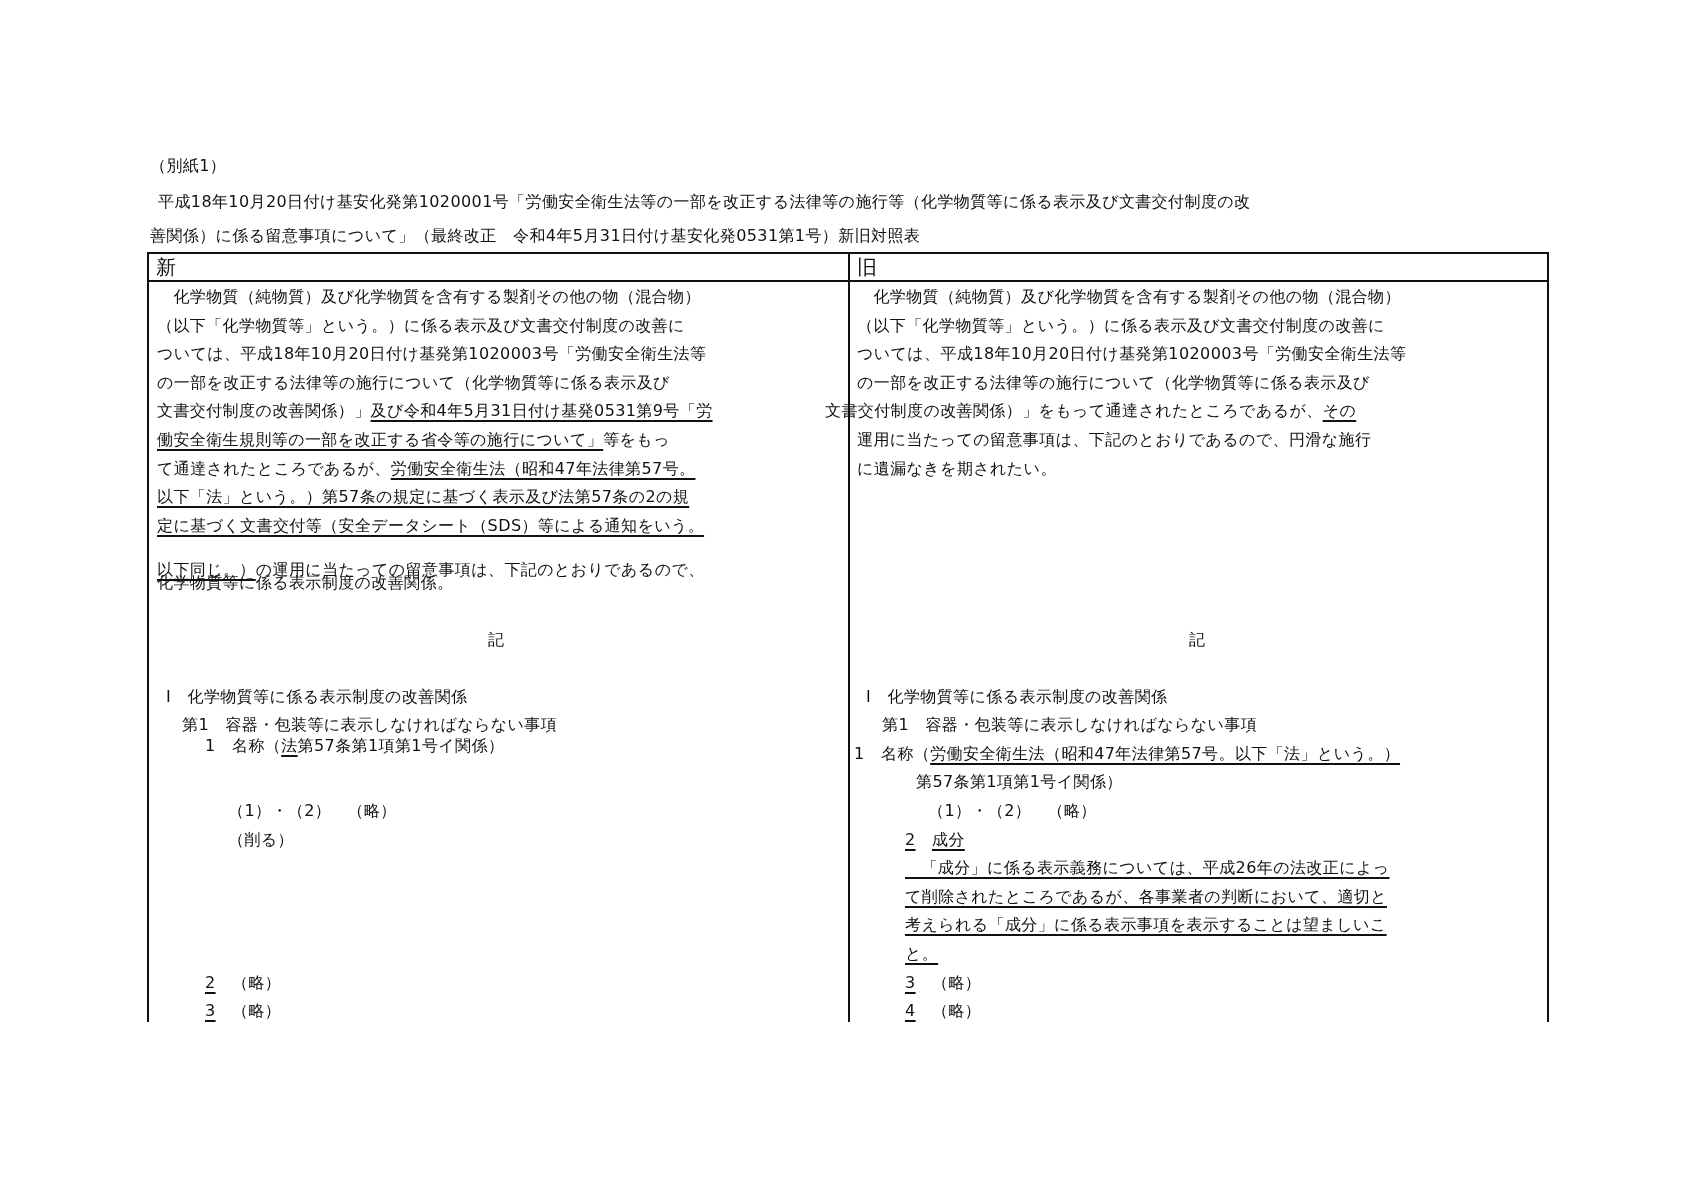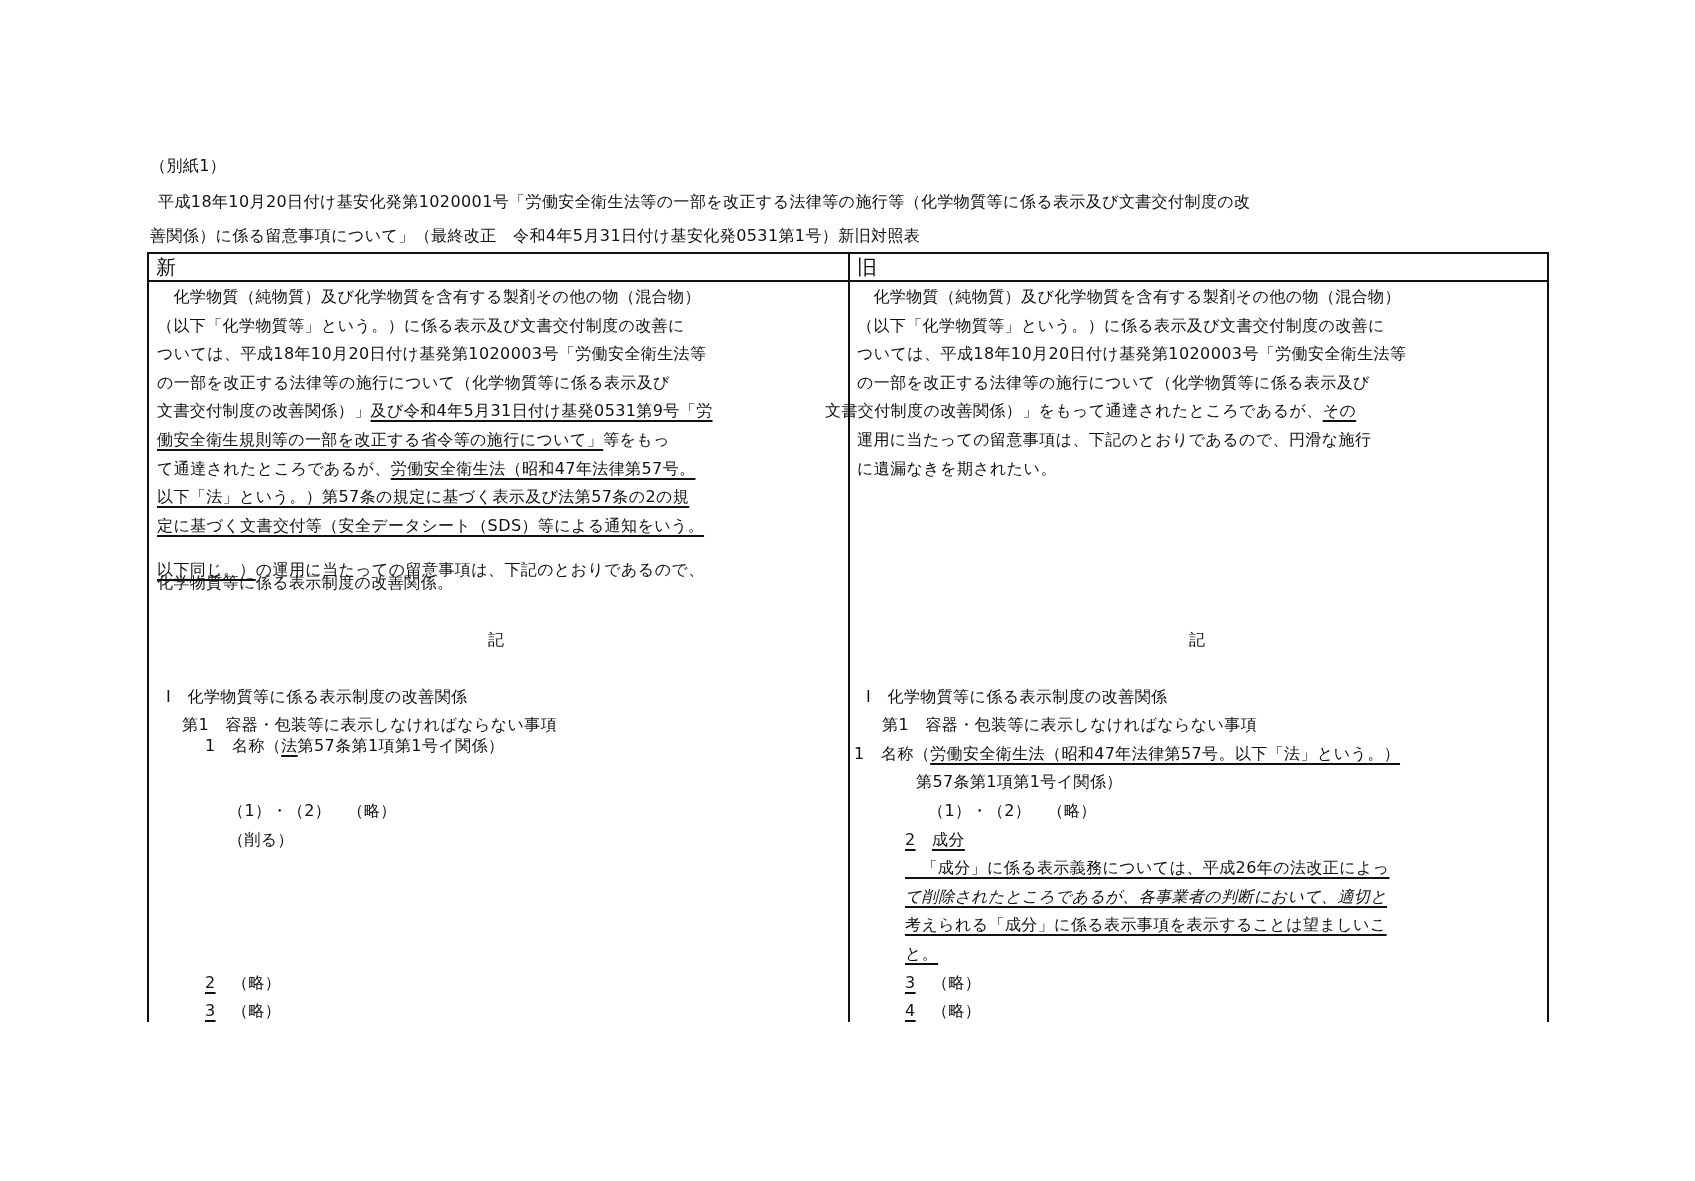--- a/index.html
+++ b/index.html
@@ -77,21 +77,21 @@
 <div class="line" style="left:854px; top:740px;">
   <span>1　名称（</span><span class="u">労働安全衛生法（昭和47年法律第57号。以下「法」という。）</span>
 </div>
 <div class="line" style="left:916px; top:768px;">第57条第1項第1号イ関係）</div>
 <div class="line" style="left:928px; top:797px;">（1）・（2）　（略）</div>
 <div class="line" style="left:905px; top:826px;">
   <span class="u">2</span><span>　</span><span class="u">成分</span>
 </div>
 <div id="old-item2-body">
     <div class="line" style="left: 905px; top: 854px;"><span class="u">　「成分」に係る表示義務については、平成26年の法改正によっ</span></div>
-    <div class="line" style="left: 905px; top: 882.6px; font-style: italic;"><span class="u">て削除されたところであるが、各事業者の判断において、適切と</span></div>
+    <div class="line" style="left: 905px; top: 882.6px;"><span class="u">て削除されたところであるが、各事業者の判断において、適切と</span></div>
     <div class="line" style="left: 905px; top: 911.2px;"><span class="u">考えられる「成分」に係る表示事項を表示することは望ましいこ</span></div>
     <div class="line" style="left: 905px; top: 939.8px;"><span class="u">と。</span></div>
   </div>
 <div class="line" style="left:905px; top:969px;">
   <span class="u">3</span><span>　（略）</span>
 </div>
 <div class="line" style="left:905px; top:997px;">
   <span class="u">4</span><span>　（略）</span>
 </div>
 

